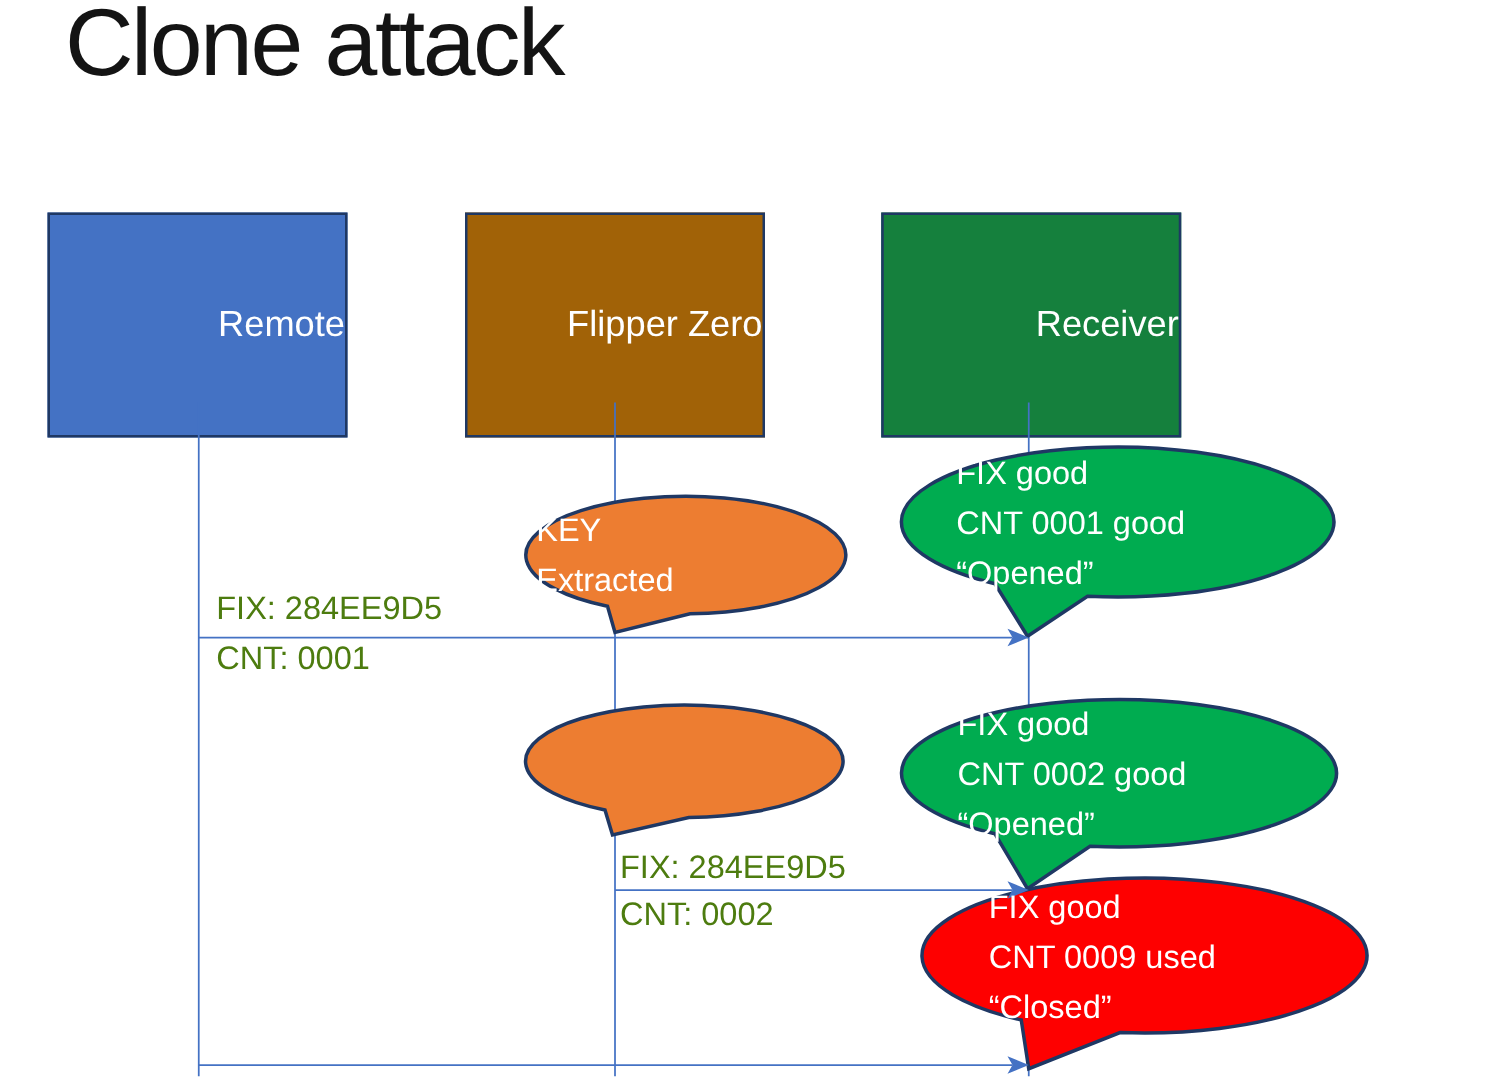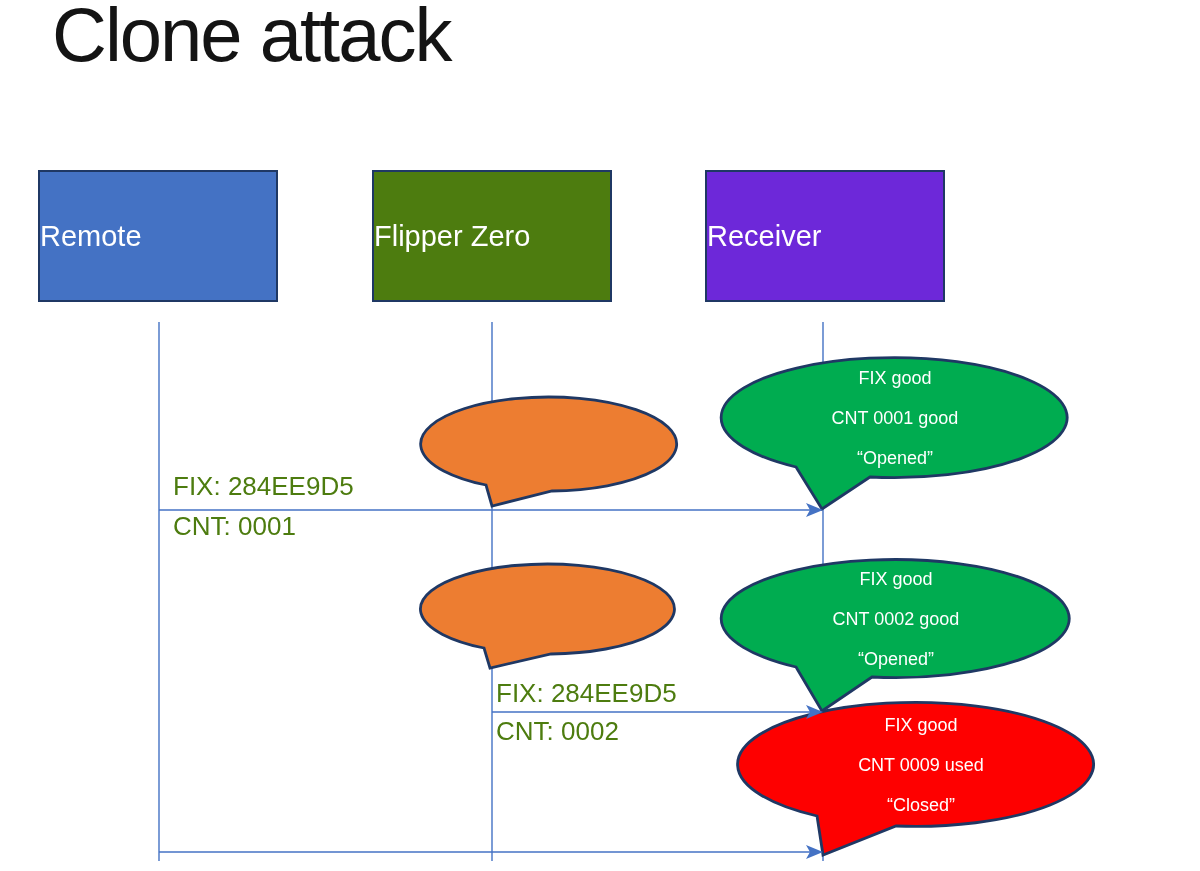--- a/index.html
+++ b/index.html
@@ -3,34 +3,34 @@
 <meta charset="utf-8">
 <style>
   html,body { margin:0; padding:0; background:#ffffff; }
   body { width:1200px; height:871px; position:relative; overflow:hidden;
          font-family:"Liberation Sans", sans-serif; }
   .stage { position:absolute; left:0; top:0; width:1200px; height:871px; }
 
   .title { position:absolute; left:52px; top:-10px; font-size:76px; font-weight:300;
            letter-spacing:-2px; line-height:1.18; color:#141414; white-space:nowrap; }
 
-  .actor { position:absolute; top:170px; width:240px; height:132px; box-sizing:border-box;
-           border:2.2px solid #1F3864; display:flex; align-items:center; justify-content:flex-start;
+  .actor { position:absolute; top:170px; width:240px; height:180px; box-sizing:border-box;
+           border:2.2px solid #1F3864; display:flex; align-items:center; justify-content:flex-end;
            color:#ffffff; font-size:29px; }
   .actor.remote   { left:38px;  background:#4472C4; }
-  .actor.flipper  { left:372px; background:#4d7c0f; }
-  .actor.receiver { left:705px; background:#6d28d9; }
+  .actor.flipper  { left:372px; background:#a16207; }
+  .actor.receiver { left:705px; background:#15803d; }
 
   svg.overlay { position:absolute; left:0; top:0; width:1200px; height:871px; }
   .lifeline, .flow { stroke:#4472C4; stroke-width:1.4; fill:none; }
   .head { fill:#4472C4; stroke:none; }
   .callout { stroke:#1F3864; stroke-width:2.8; }
 
-  .callout-text { position:absolute; color:#ffffff; font-size:18px; line-height:40px;
-                  text-align:center; }
+  .callout-text { position:absolute; color:#ffffff; font-size:26px; line-height:40px;
+                  text-align:left; }
   .callout-text span { display:block; }
   .msg { position:absolute; color:#4d7c0f; font-size:26px; line-height:30px; white-space:nowrap; }
 </style>
 </head>
 <body>
 
 <div class="stage">
 
   <div class="title">Clone attack</div>
 
@@ -57,20 +57,24 @@
     <path class="callout" d="M 817,816 A 178 62 0 1 1 896,826 L 823,855 Z" fill="#FE0000"></path>
 
     <line class="flow" x1="159" y1="510" x2="810" y2="510"></line>
     <polygon class="head" points="823,510 806,503 810,510 806,517"></polygon>
     <line class="flow" x1="492" y1="712" x2="810" y2="712"></line>
     <polygon class="head" points="823,712 806,705 810,712 806,719"></polygon>
     <line class="flow" x1="159" y1="852" x2="810" y2="852"></line>
     <polygon class="head" points="823,852 806,845 810,852 806,859"></polygon>
   </svg>
 
+  <div class="callout-text" style="left:429px; top:404px; width:240px;">
+    <span>KEY</span>
+    <span>Extracted</span>
+  </div>
 
   <div class="callout-text" style="left:765px; top:358px; width:260px;">
     <span>FIX good</span>
     <span>CNT 0001 good</span>
     <span>“Opened”</span>
   </div>
 
 
   <div class="callout-text" style="left:766px; top:559px; width:260px;">
     <span>FIX good</span>

